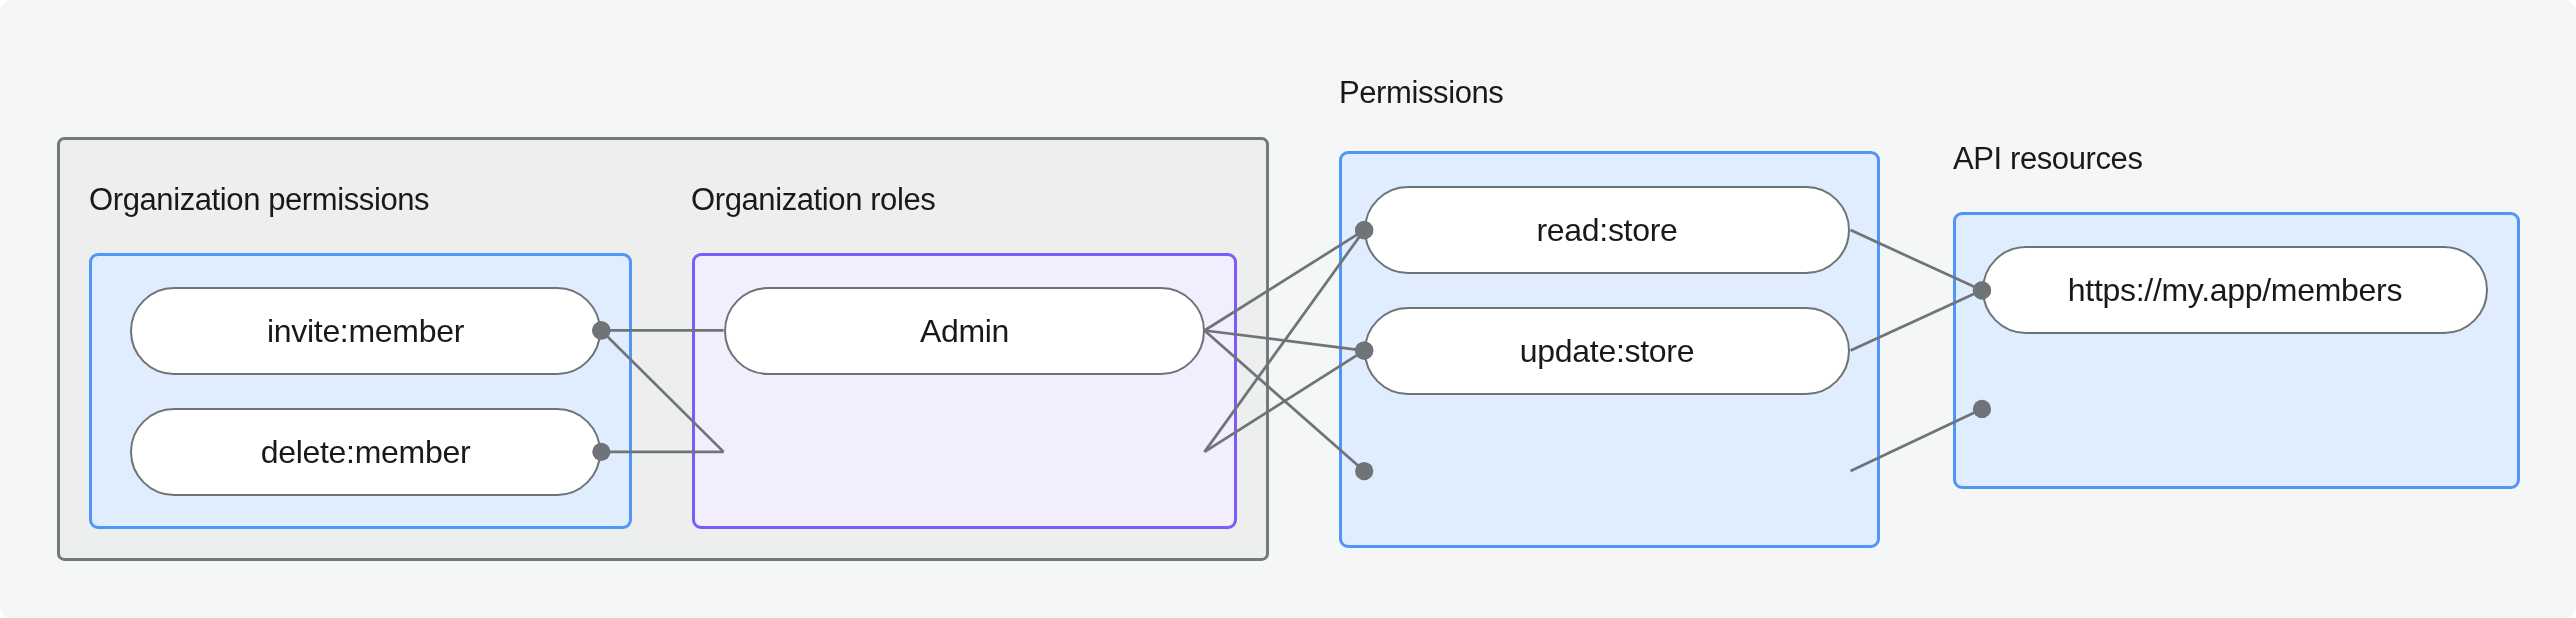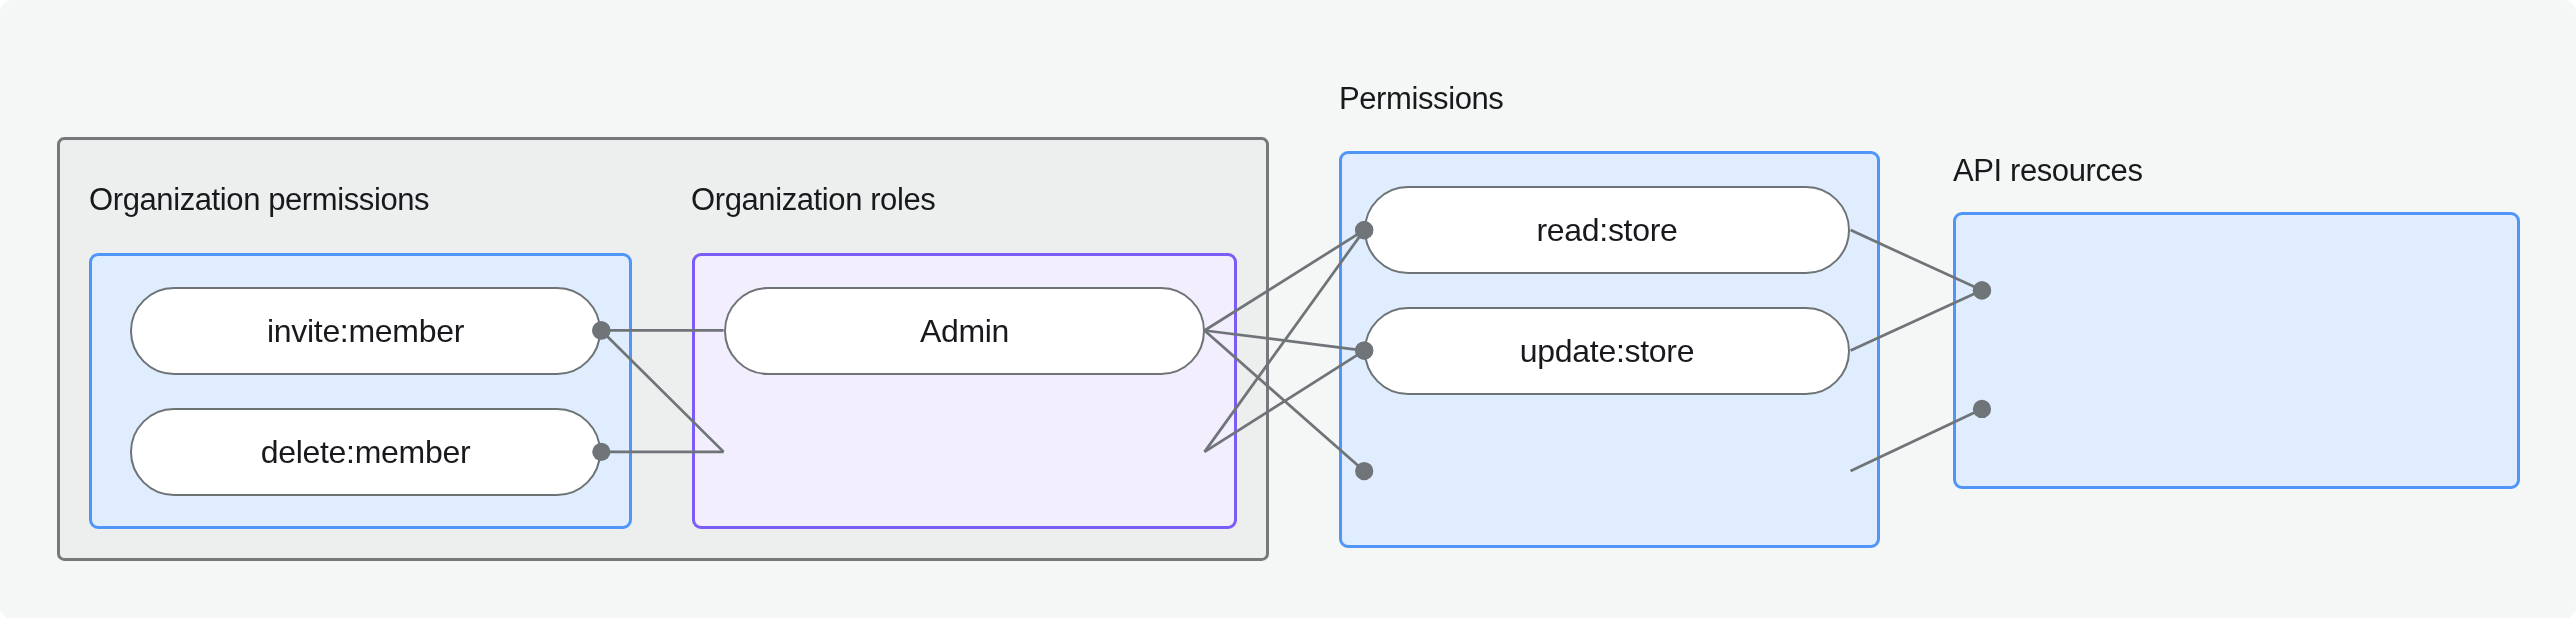--- a/index.html
+++ b/index.html
@@ -44,22 +44,22 @@
     font-size: 31px;
     line-height: 37px;
     font-weight: 500;
     letter-spacing: -0.4px;
     color: var(--text, #17191C);
     white-space: nowrap;
   }
   .label-template        { left: 57px;   top: 62px;  font-size: 33px; line-height: 40px; }
   .label-org-permissions { left: 89px;   top: 181px; }
   .label-org-roles       { left: 691px;  top: 181px; }
-  .label-permissions     { left: 1339px; top: 80px;  }
-  .label-api-resources   { left: 1953px; top: 152px; text-align: right; }
+  .label-permissions     { left: 1339px; top: 74px;  }
+  .label-api-resources   { left: 1953px; top: 140px; text-align: right; }
 
   .pill {
     position: absolute;
     z-index: 3;
     box-sizing: border-box;
     height: 88px;
     background: var(--pill-fill, #FFFFFF);
     border: 2.7px solid var(--pill-border, #6E7376);
     border-radius: 912px;
     display: flex;
@@ -102,20 +102,21 @@
   <div class="label label-org-permissions">Organization permissions</div>
   <div class="label label-org-roles">Organization roles</div>
   <div class="label label-permissions">Permissions</div>
   <div class="label label-api-resources">API resources</div>
 
   <div class="pill pill-invite">invite:member</div>
   <div class="pill pill-delete">delete:member</div>
   <div class="pill pill-admin">Admin</div>
   <div class="pill pill-read">read:store</div>
   <div class="pill pill-update">update:store</div>
+  <div class="pill pill-members">https://my.app/members</div>
 
   <svg class="wires" viewBox="0 0 2823 678" xmlns="http://www.w3.org/2000/svg">
       <line x1="659" y1="362" x2="793" y2="362" stroke="#6F7478" stroke-width="3"></line>
       <circle cx="659" cy="362" r="10" fill="#6F7478"></circle>
       <line x1="659" y1="362" x2="793" y2="495" stroke="#6F7478" stroke-width="3"></line>
       <circle cx="659" cy="362" r="10" fill="#6F7478"></circle>
       <line x1="659" y1="495" x2="793" y2="495" stroke="#6F7478" stroke-width="3"></line>
       <circle cx="659" cy="495" r="10" fill="#6F7478"></circle>
       <line x1="1320" y1="362" x2="1495" y2="252" stroke="#6F7478" stroke-width="3"></line>
       <circle cx="1495" cy="252" r="10" fill="#6F7478"></circle>

